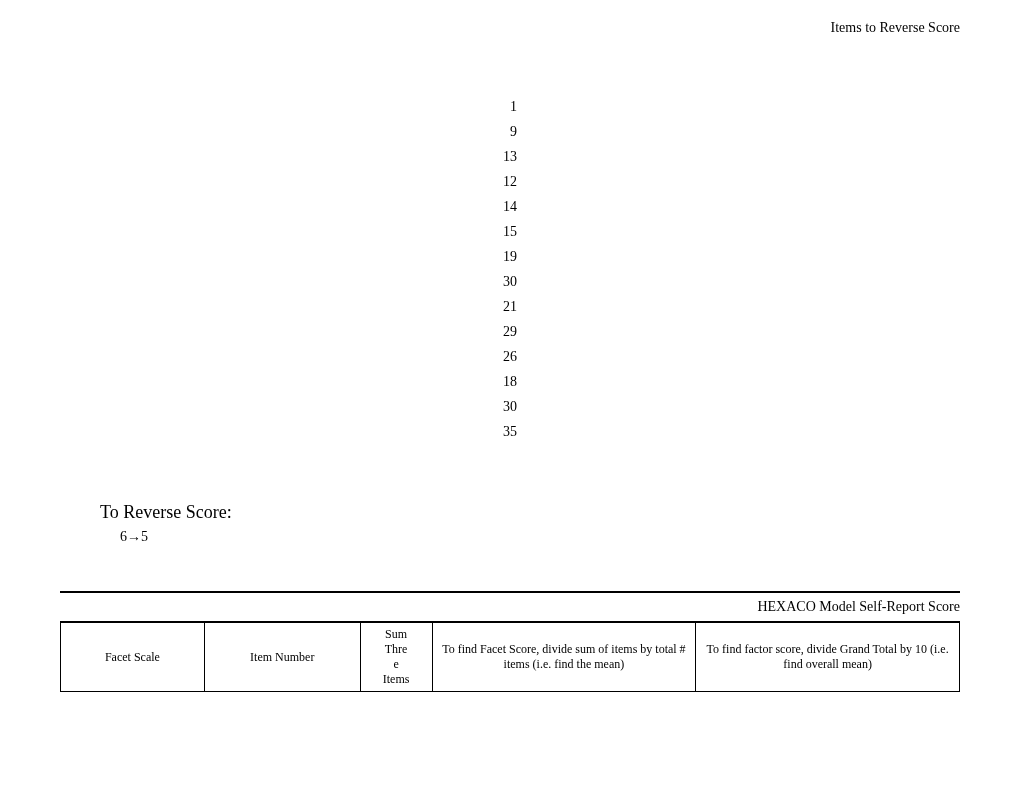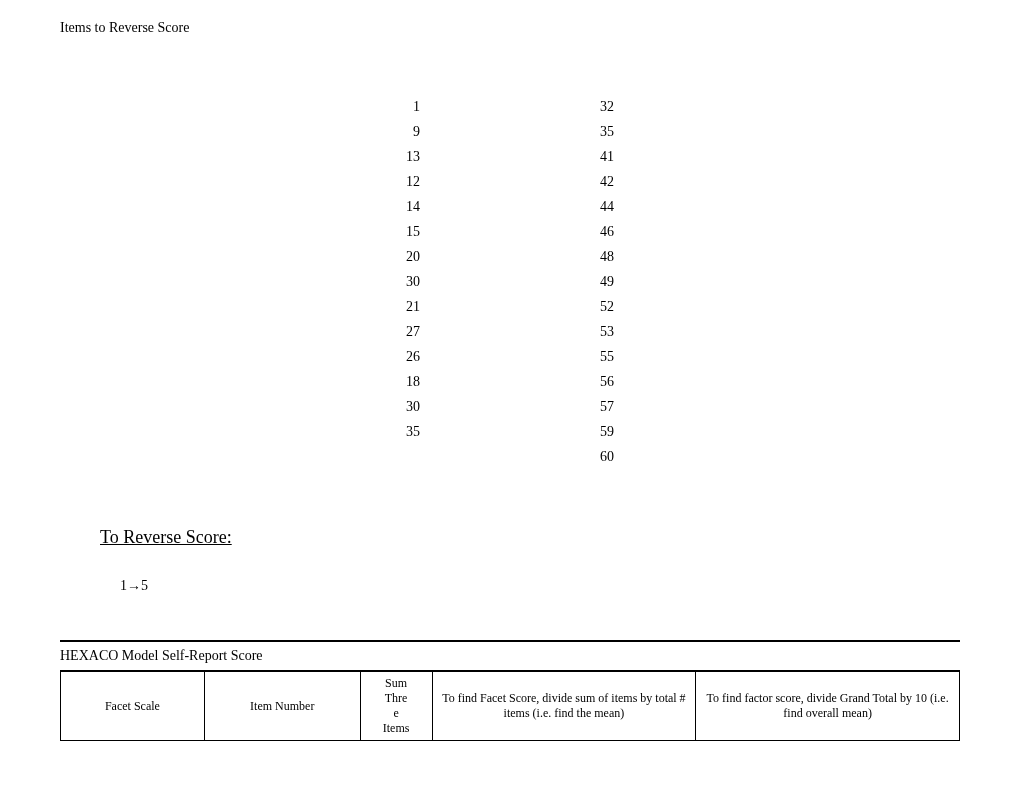--- a/index.html
+++ b/index.html
@@ -12,21 +12,21 @@
       background: #ffffff;
       font-family: "Times New Roman", Times, serif;
       font-size: 14px;
       color: #000000;
       width: 1020px;
       min-height: 788px;
       padding: 20px 60px;
     }
 
     .page-title {
-      text-align: left;
+      text-align: right;
       font-size: 14px;
       margin-bottom: 60px;
     }
 
     .numbers-section {
       display: flex;
       justify-content: center;
       gap: 180px;
       margin-bottom: 60px;
     }
@@ -39,38 +39,37 @@
       line-height: 1.5;
     }
 
     .reverse-score-section {
       margin-left: 40px;
       margin-bottom: 40px;
     }
 
     .reverse-score-title {
       font-size: 18px;
-      text-decoration: underline;
-      margin-bottom: 24px;
+      margin-bottom: 0;
     }
 
     .reverse-score-list {
       list-style: none;
       margin-left: 20px;
       line-height: 2;
       font-size: 14px;
     }
 
     .hexaco-section {
       margin-top: 20px;
       border-top: 2px solid #000;
     }
 
     .hexaco-title {
-      text-align: left;
+      text-align: right;
       font-size: 14px;
       padding: 6px 0;
       border-bottom: 1px solid #000;
     }
 
     .hexaco-table {
       width: 100%;
       border-collapse: collapse;
       font-size: 13px;
     }
@@ -122,52 +121,35 @@
 <div class="page-title">Items to Reverse Score</div>
 
 <div class="numbers-section">
   <div class="numbers-column" id="left-col">
       <div class="number-item">1</div>
       <div class="number-item">9</div>
       <div class="number-item">13</div>
       <div class="number-item">12</div>
       <div class="number-item">14</div>
       <div class="number-item">15</div>
-      <div class="number-item">20</div>
+      <div class="number-item">19</div>
       <div class="number-item">30</div>
       <div class="number-item">21</div>
-      <div class="number-item">27</div>
+      <div class="number-item">29</div>
       <div class="number-item">26</div>
       <div class="number-item">18</div>
       <div class="number-item">30</div>
       <div class="number-item">35</div>
-    </div>
-  <div class="numbers-column" id="right-col">
-      <div class="number-item">32</div>
-      <div class="number-item">35</div>
-      <div class="number-item">41</div>
-      <div class="number-item">42</div>
-      <div class="number-item">44</div>
-      <div class="number-item">46</div>
-      <div class="number-item">48</div>
-      <div class="number-item">49</div>
-      <div class="number-item">52</div>
-      <div class="number-item">53</div>
-      <div class="number-item">55</div>
-      <div class="number-item">56</div>
-      <div class="number-item">57</div>
-      <div class="number-item">59</div>
-      <div class="number-item">60</div>
     </div>
 </div>
 
 <div class="reverse-score-section">
   <div class="reverse-score-title">To Reverse Score:</div>
   <ul class="reverse-score-list" id="reverse-list">
-      <li>1→5</li>
+      <li>6→5</li>
     </ul>
 </div>
 
 <div class="hexaco-section">
   <div class="hexaco-title">HEXACO Model Self-Report Score</div>
 
   <table class="hexaco-table">
     <thead>
       <tr class="header-row">
         <th class="facet-col">Facet Scale</th>

